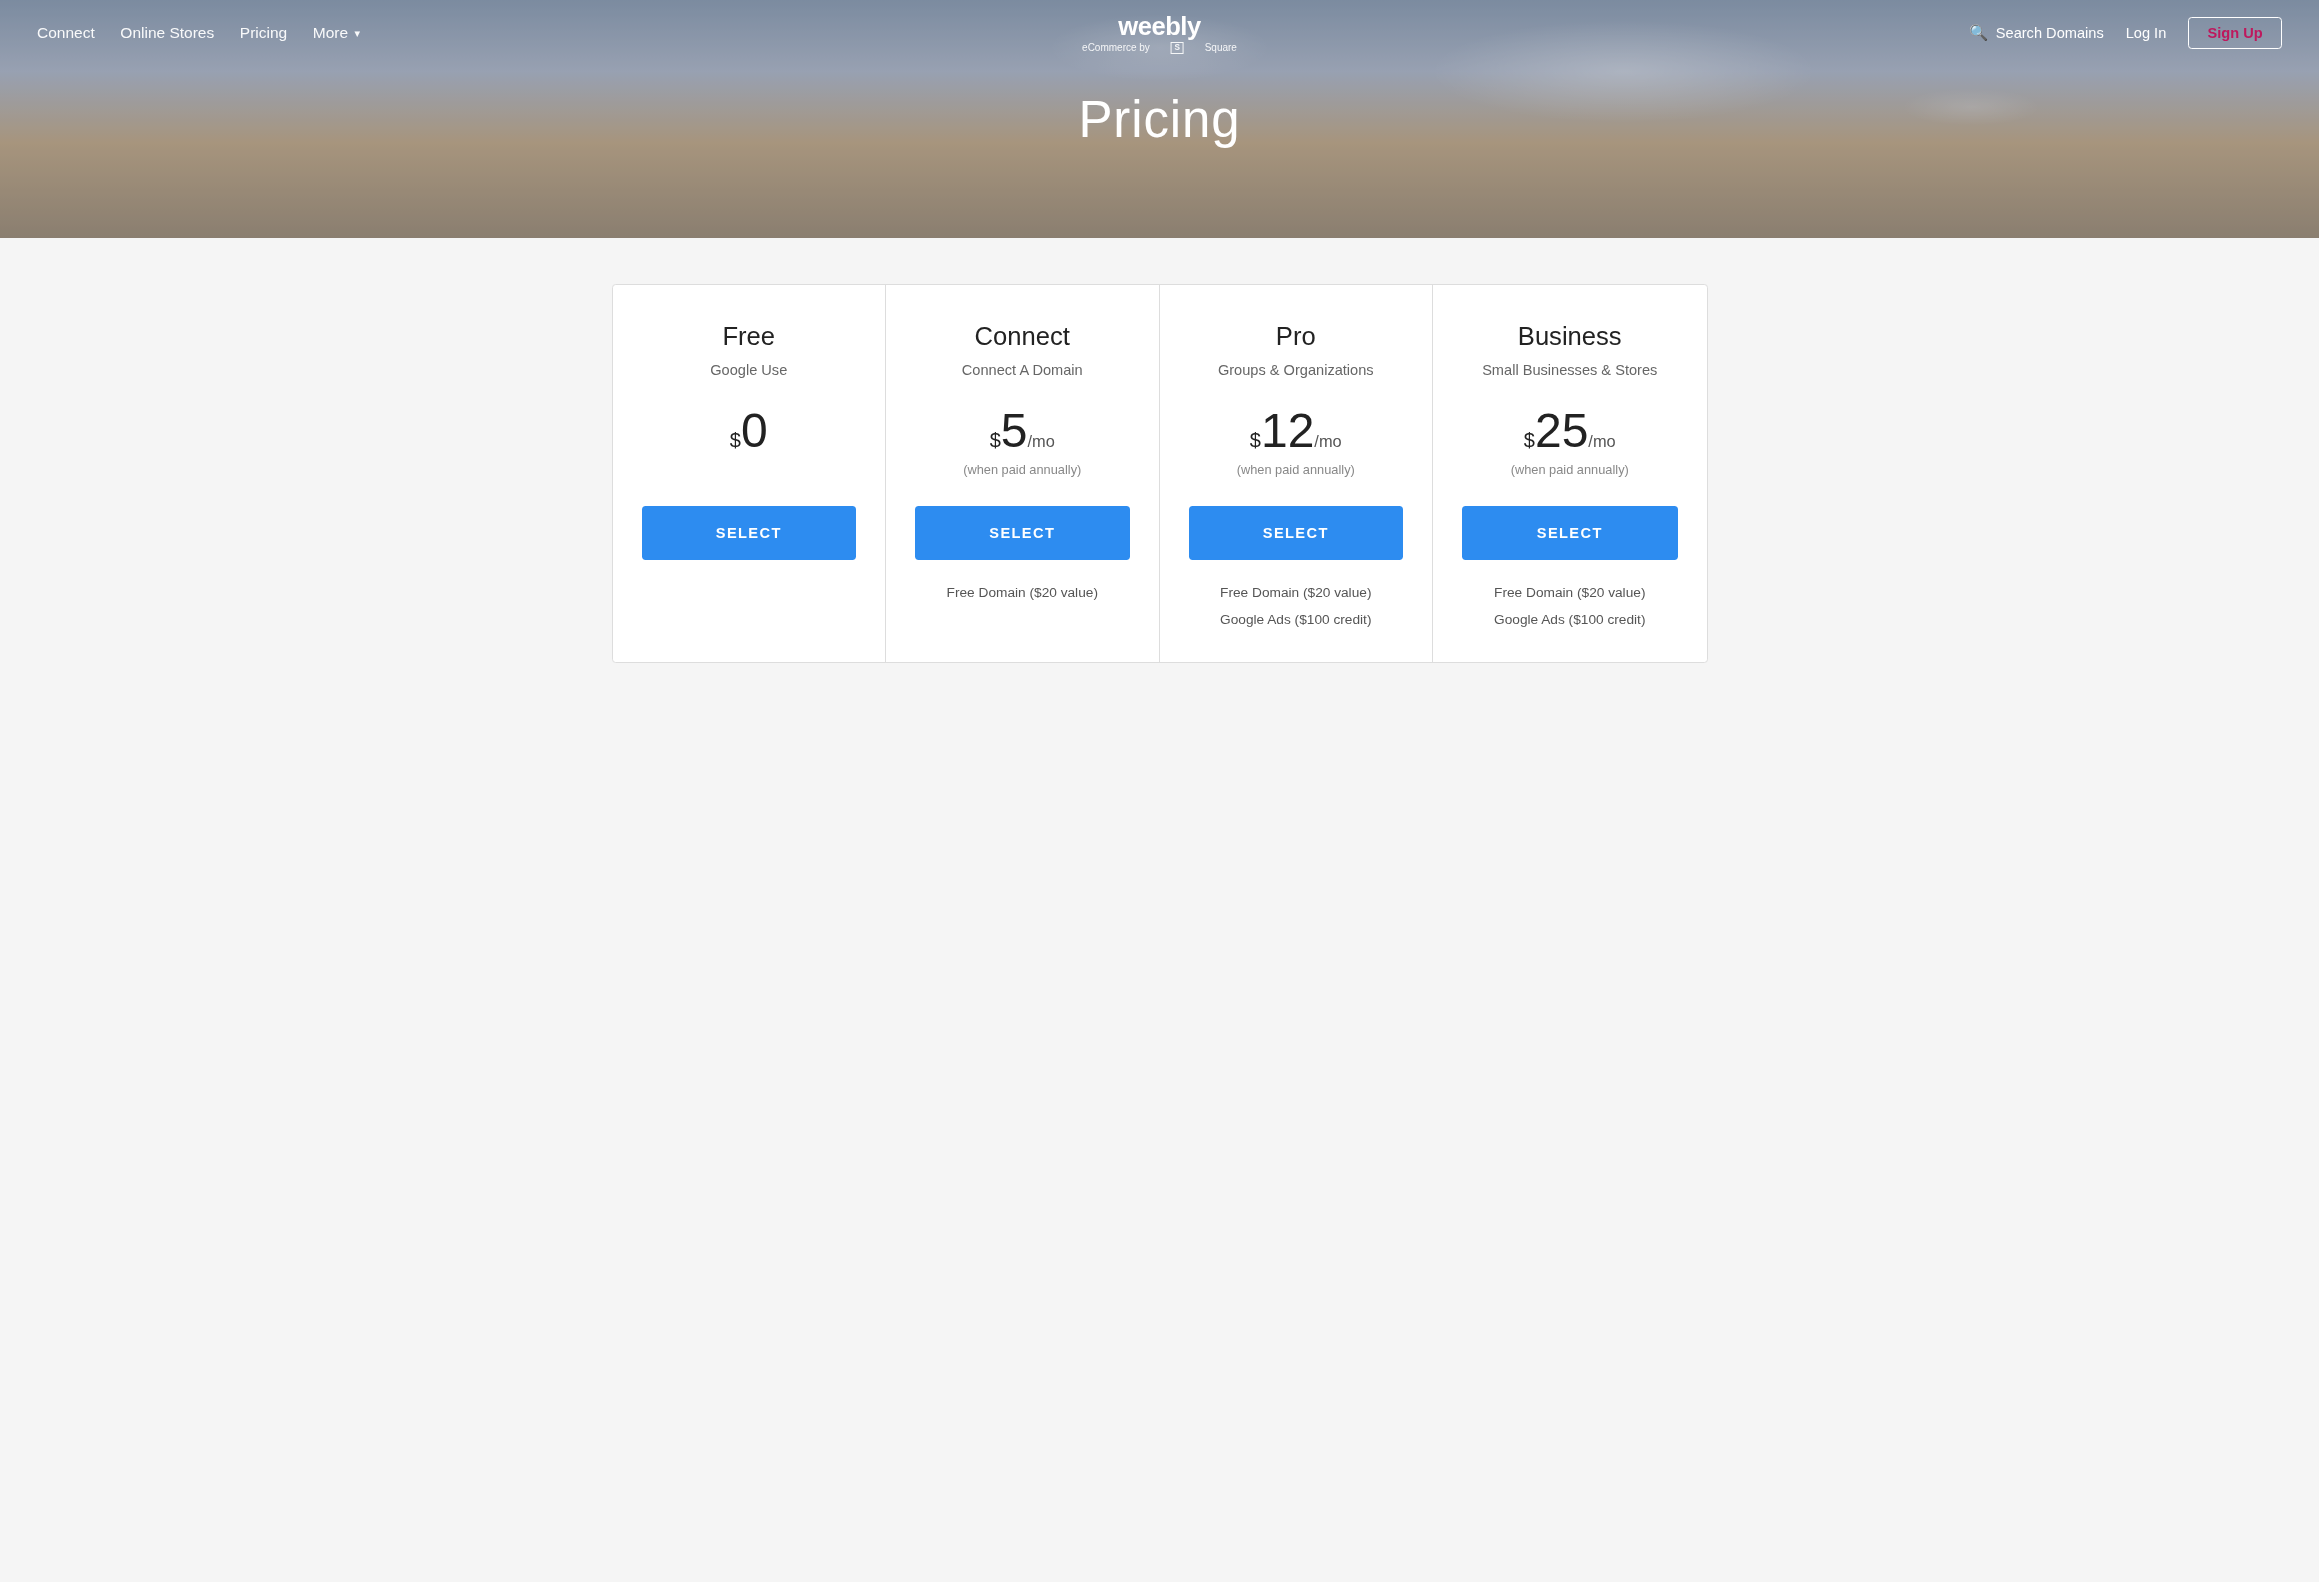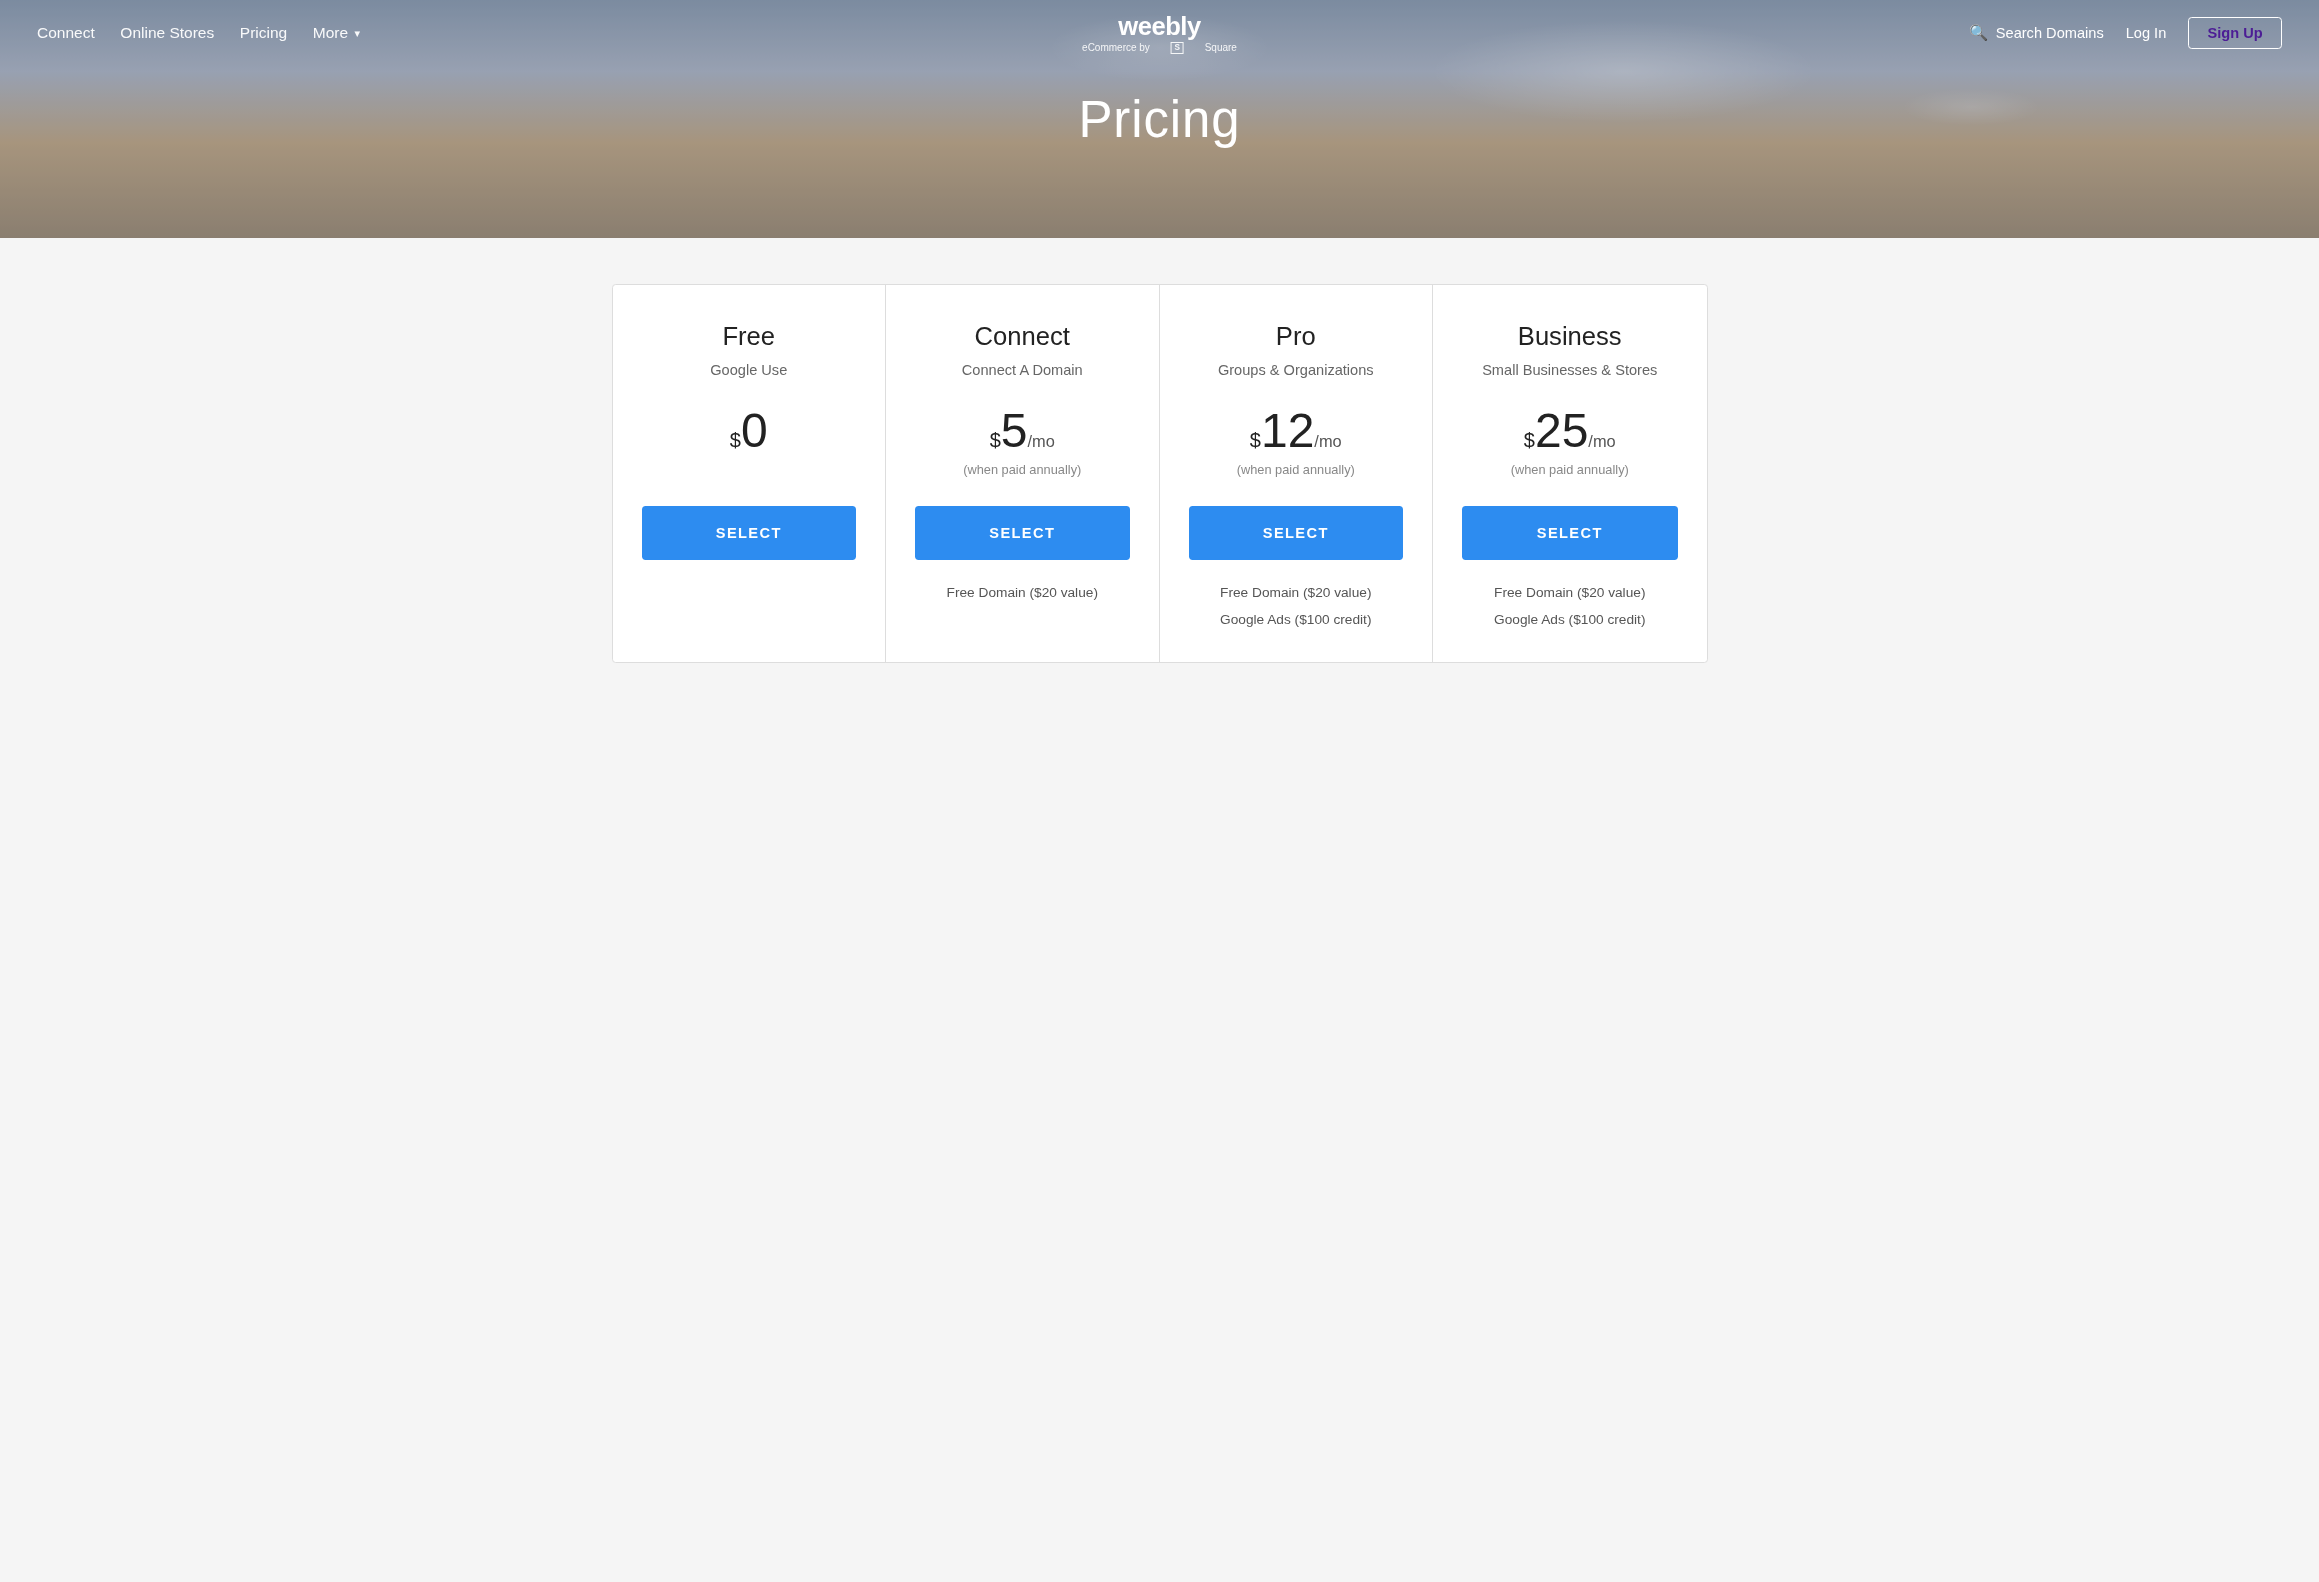--- a/index.html
+++ b/index.html
@@ -22,21 +22,21 @@
     .nav-center .logo-sub { color: #fff; font-size: 10px; opacity: 0.9; margin-top: 0.9px; }
     .logo-sub-inner { display: flex; align-items: center; justify-content: flex-start; gap: 21px; }
     .square-icon {
       display: inline-flex; align-items: center; justify-content: center;
       width: 12.8px; height: 12.8px; border: 1.8px solid #fff; font-size: 8.2px; color: #fff; font-weight: 700;
     }
     .nav-right { display: flex; align-items: center; gap: 22px; }
     .nav-search { display: flex; align-items: center; gap: 7.3px; color: #fff; font-size: 14.6px; cursor: pointer; }
     .nav-login { color: #fff; font-size: 14.6px; text-decoration: none; }
     .nav-signup {
-      color: #4c1d95; font-size: 14.6px; font-weight: 600;
+      color: #be185d; font-size: 14.6px; font-weight: 600;
       border: 1.8px solid #fff; border-radius: 3.7px;
       padding: 7.3px 18.3px; text-decoration: none;
     }
 
     
     .hero {
       position: relative; height: 238px; overflow: hidden;
       display: flex; align-items: center; justify-content: center;
     }
     .hero-bg {

